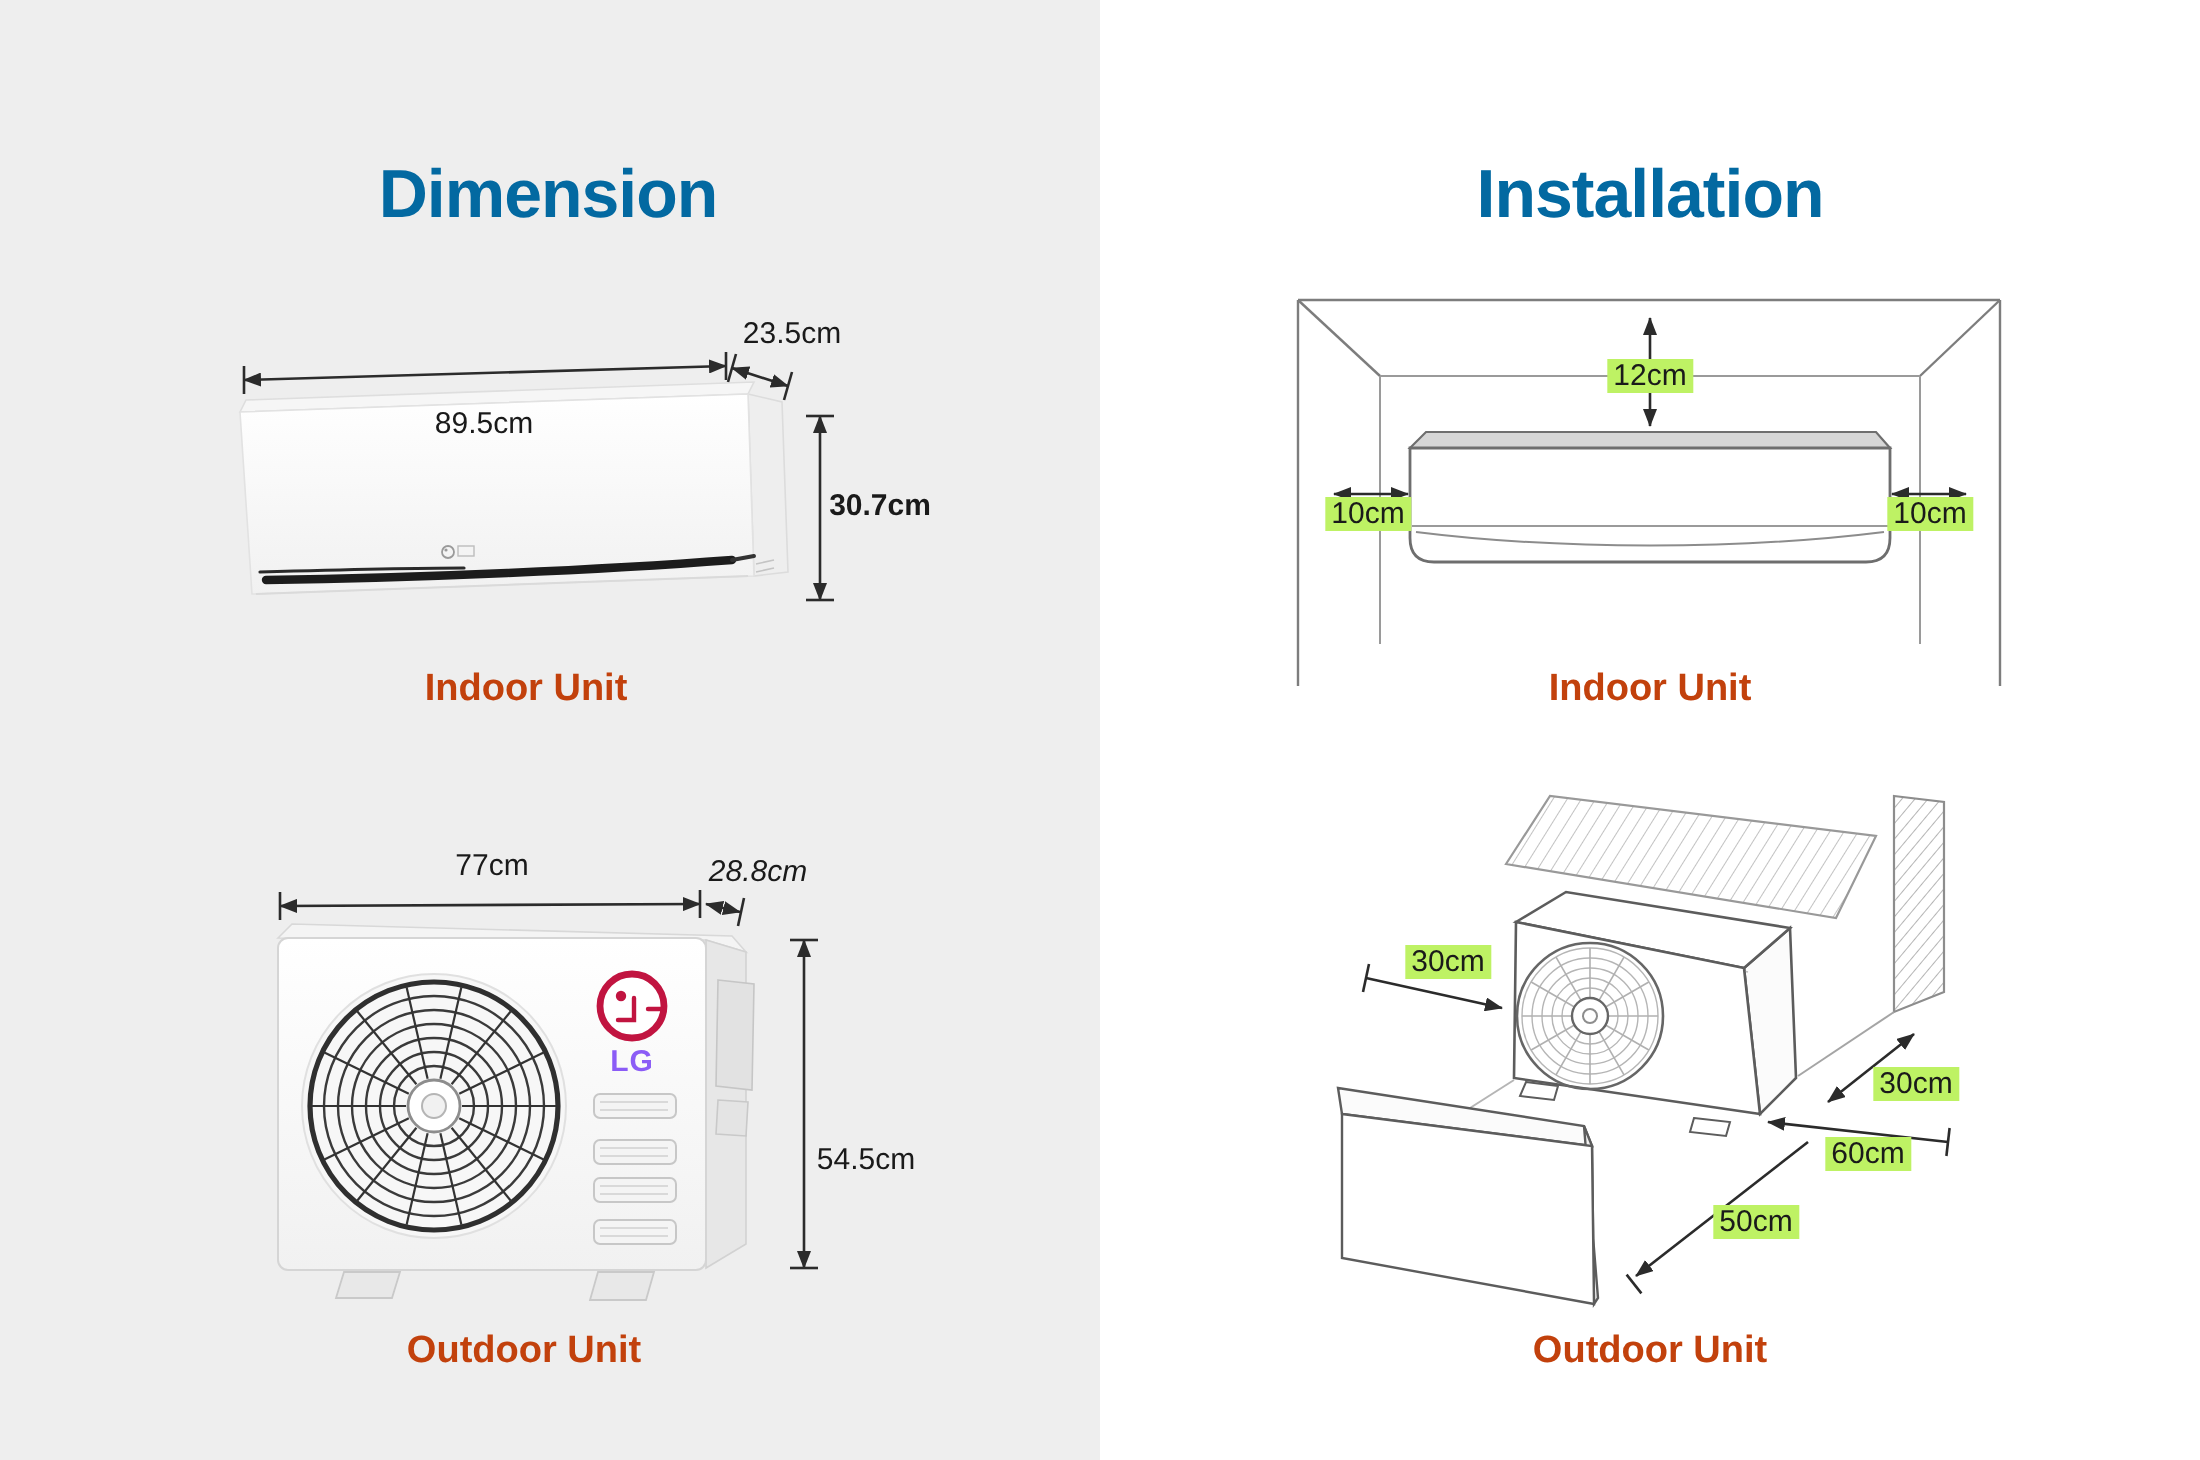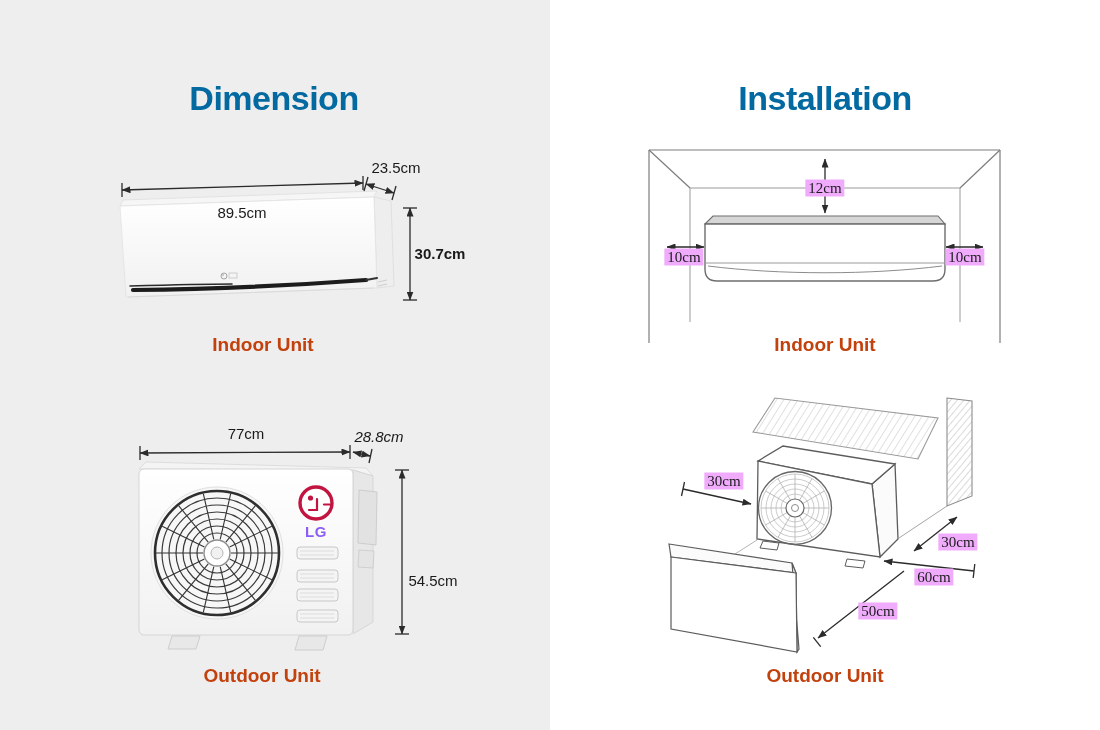--- a/index.html
+++ b/index.html
@@ -3,21 +3,21 @@
 <meta charset="utf-8">
 <style>
   html,body{margin:0;padding:0;}
   body{width:1100px;height:730px;position:relative;overflow:hidden;
        font-family:"Liberation Sans", sans-serif;background:#ffffff;}
   .bg-left{position:absolute;left:0;top:0;width:550px;height:730px;background:#eeeeee;}
   .bg-right{position:absolute;left:550px;top:0;width:550px;height:730px;background:#ffffff;}
   svg.art{position:absolute;left:0;top:0;width:1100px;height:730px;}
   .lbl{position:absolute;transform:translate(-50%,-50%);font-size:15px;color:#1a1a1a;
        white-space:nowrap;line-height:1;}
-  .lbl-w{background:#f0abfc;padding:1px 3px;font-family:Liberation Serif, serif;}
+  .lbl-w{background:#bef264;padding:1px 3px;}
   .title{position:absolute;transform:translate(-50%,-50%);font-size:34px;font-weight:700;
          color:#0369a1;white-space:nowrap;letter-spacing:-0.5px;}
   .caption{position:absolute;transform:translate(-50%,-50%);font-size:19px;font-weight:700;
            color:#c2410c;white-space:nowrap;}
   .lg-text{position:absolute;transform:translate(-50%,-50%);font-size:15px;font-weight:700;
            color:#8b5cf6;letter-spacing:0.5px;}
 </style>
 </head>
 <body>
 

